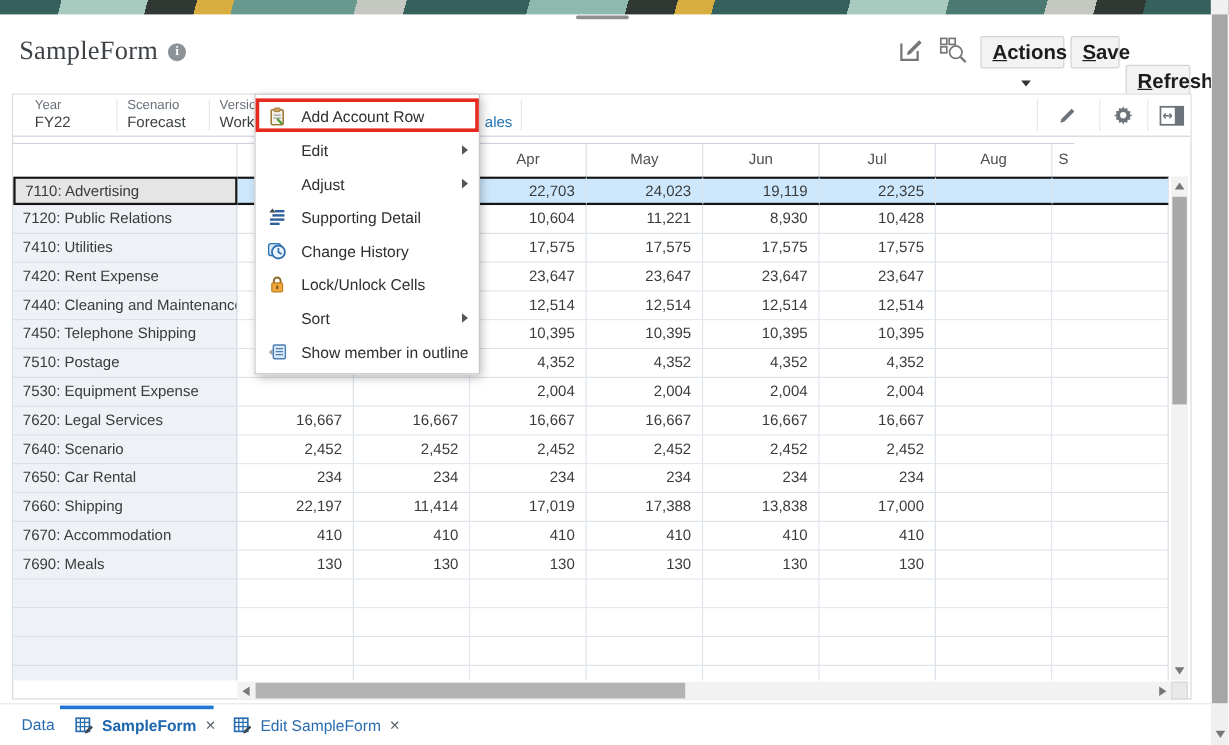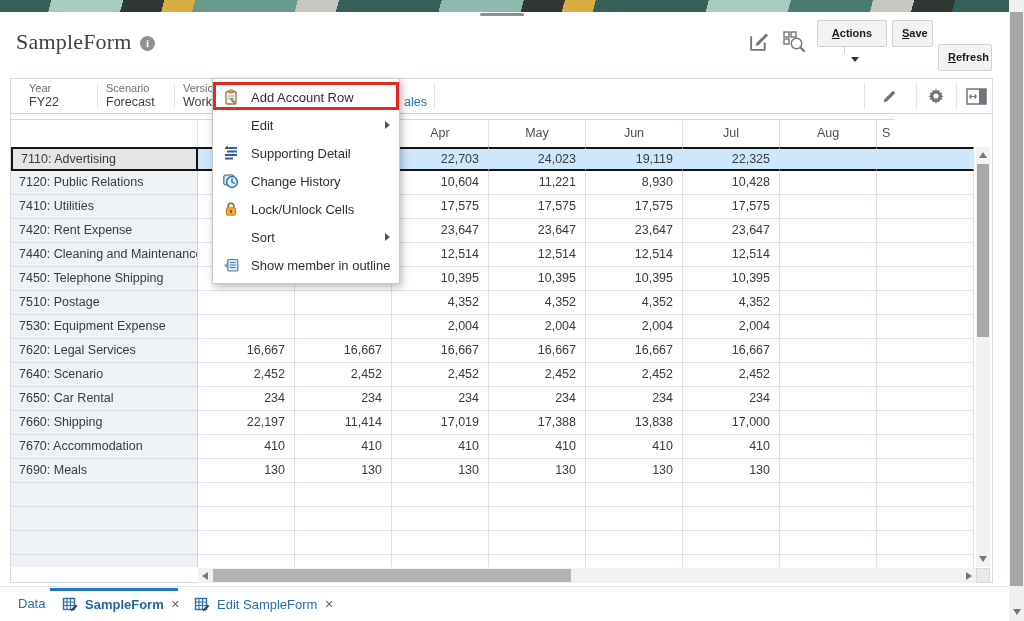--- a/index.html
+++ b/index.html
@@ -14,22 +14,22 @@
       #4a7a72 77% 85%, #c5c8c0 85% 89%, #2f3833 89% 93%, #35605c 93% 100%);}
   .drag-handle{position:absolute;left:480px;top:13px;width:44px;height:3px;background:#8f8f8f;border-radius:2px;}
   
   .title{position:absolute;left:16px;top:29px;font-family:"Liberation Serif","DejaVu Serif",serif;
          font-size:22px;color:#3d4247;letter-spacing:.2px;}
   .info-icon{position:absolute;left:140px;top:36px;width:15px;height:15px;border-radius:50%;
          background:#8d9296;color:#fff;font-family:"Liberation Serif",serif;font-size:11px;font-weight:bold;
          text-align:center;line-height:15px;}
   .tool-icon{position:absolute;top:30px;cursor:pointer;}
   .hdr-divider{position:absolute;left:844px;top:32px;width:1px;height:21px;background:#d0d0d0;}
-  .btn{position:absolute;top:20px;height:27px;box-sizing:border-box;background:#f3f3f3;border:1px solid #d2d2d2;
-       border-radius:2px;font-size:11px;font-weight:bold;color:#1c1c1c;text-align:center;line-height:25px;padding:0 9px;cursor:pointer;}
+  .btn{position:absolute;top:30px;height:27px;box-sizing:border-box;background:#f3f3f3;border:1px solid #d2d2d2;
+       border-radius:2px;font-size:17px;font-weight:bold;color:#1c1c1c;text-align:center;line-height:25px;padding:0 9px;cursor:pointer;}
   .btn u{text-decoration:underline;}
   .caret{display:inline-block;width:0;height:0;border-left:4px solid transparent;border-right:4px solid transparent;
          border-top:5px solid #333;margin-left:5px;vertical-align:middle;}
   
   .grid{position:absolute;left:10px;top:78px;width:983px;height:505px;box-sizing:border-box;
         border:1px solid #d5dade;background:#fff;}
   .pov{position:absolute;left:0;top:0;width:100%;height:34px;border-bottom:1px solid #d0d5db;background:#fff;}
   .pov-cell{position:absolute;top:3px;}
   .pov-label{font-size:11px;color:#68707a;line-height:13px;}
   .pov-value{font-size:12.5px;color:#3c4043;line-height:15px;}
@@ -393,20 +393,25 @@
             <path d="M8.6 9.4l4.2 4.2-1.3 1.3-4.2-4.2z" fill="#4e9a3c"></path>
           </svg></span>
         <span class="mlabel">Add Account Row</span>
       </div>
       <div class="mitem">
         <span class="micon"></span>
         <span class="mlabel">Edit</span>
         <span class="msub"></span>
       </div>
       <div class="mitem">
+        <span class="micon"></span>
+        <span class="mlabel">Adjust</span>
+        <span class="msub"></span>
+      </div>
+      <div class="mitem">
         <span class="micon"><svg width="16" height="16" viewBox="0 0 16 16">
             <path d="M4 0.8l2.6 3.2H1.4z" fill="#4a4a4a"></path>
             <rect x="6" y="2" width="8" height="2" fill="#2f5f9e"></rect>
             <rect x="4" y="5.5" width="10" height="2" fill="#2f5f9e"></rect>
             <rect x="2" y="9" width="12" height="2" fill="#2f5f9e"></rect>
             <rect x="2" y="12.5" width="8" height="2" fill="#2f5f9e"></rect>
           </svg></span>
         <span class="mlabel">Supporting Detail</span>
       </div>
       <div class="mitem">

